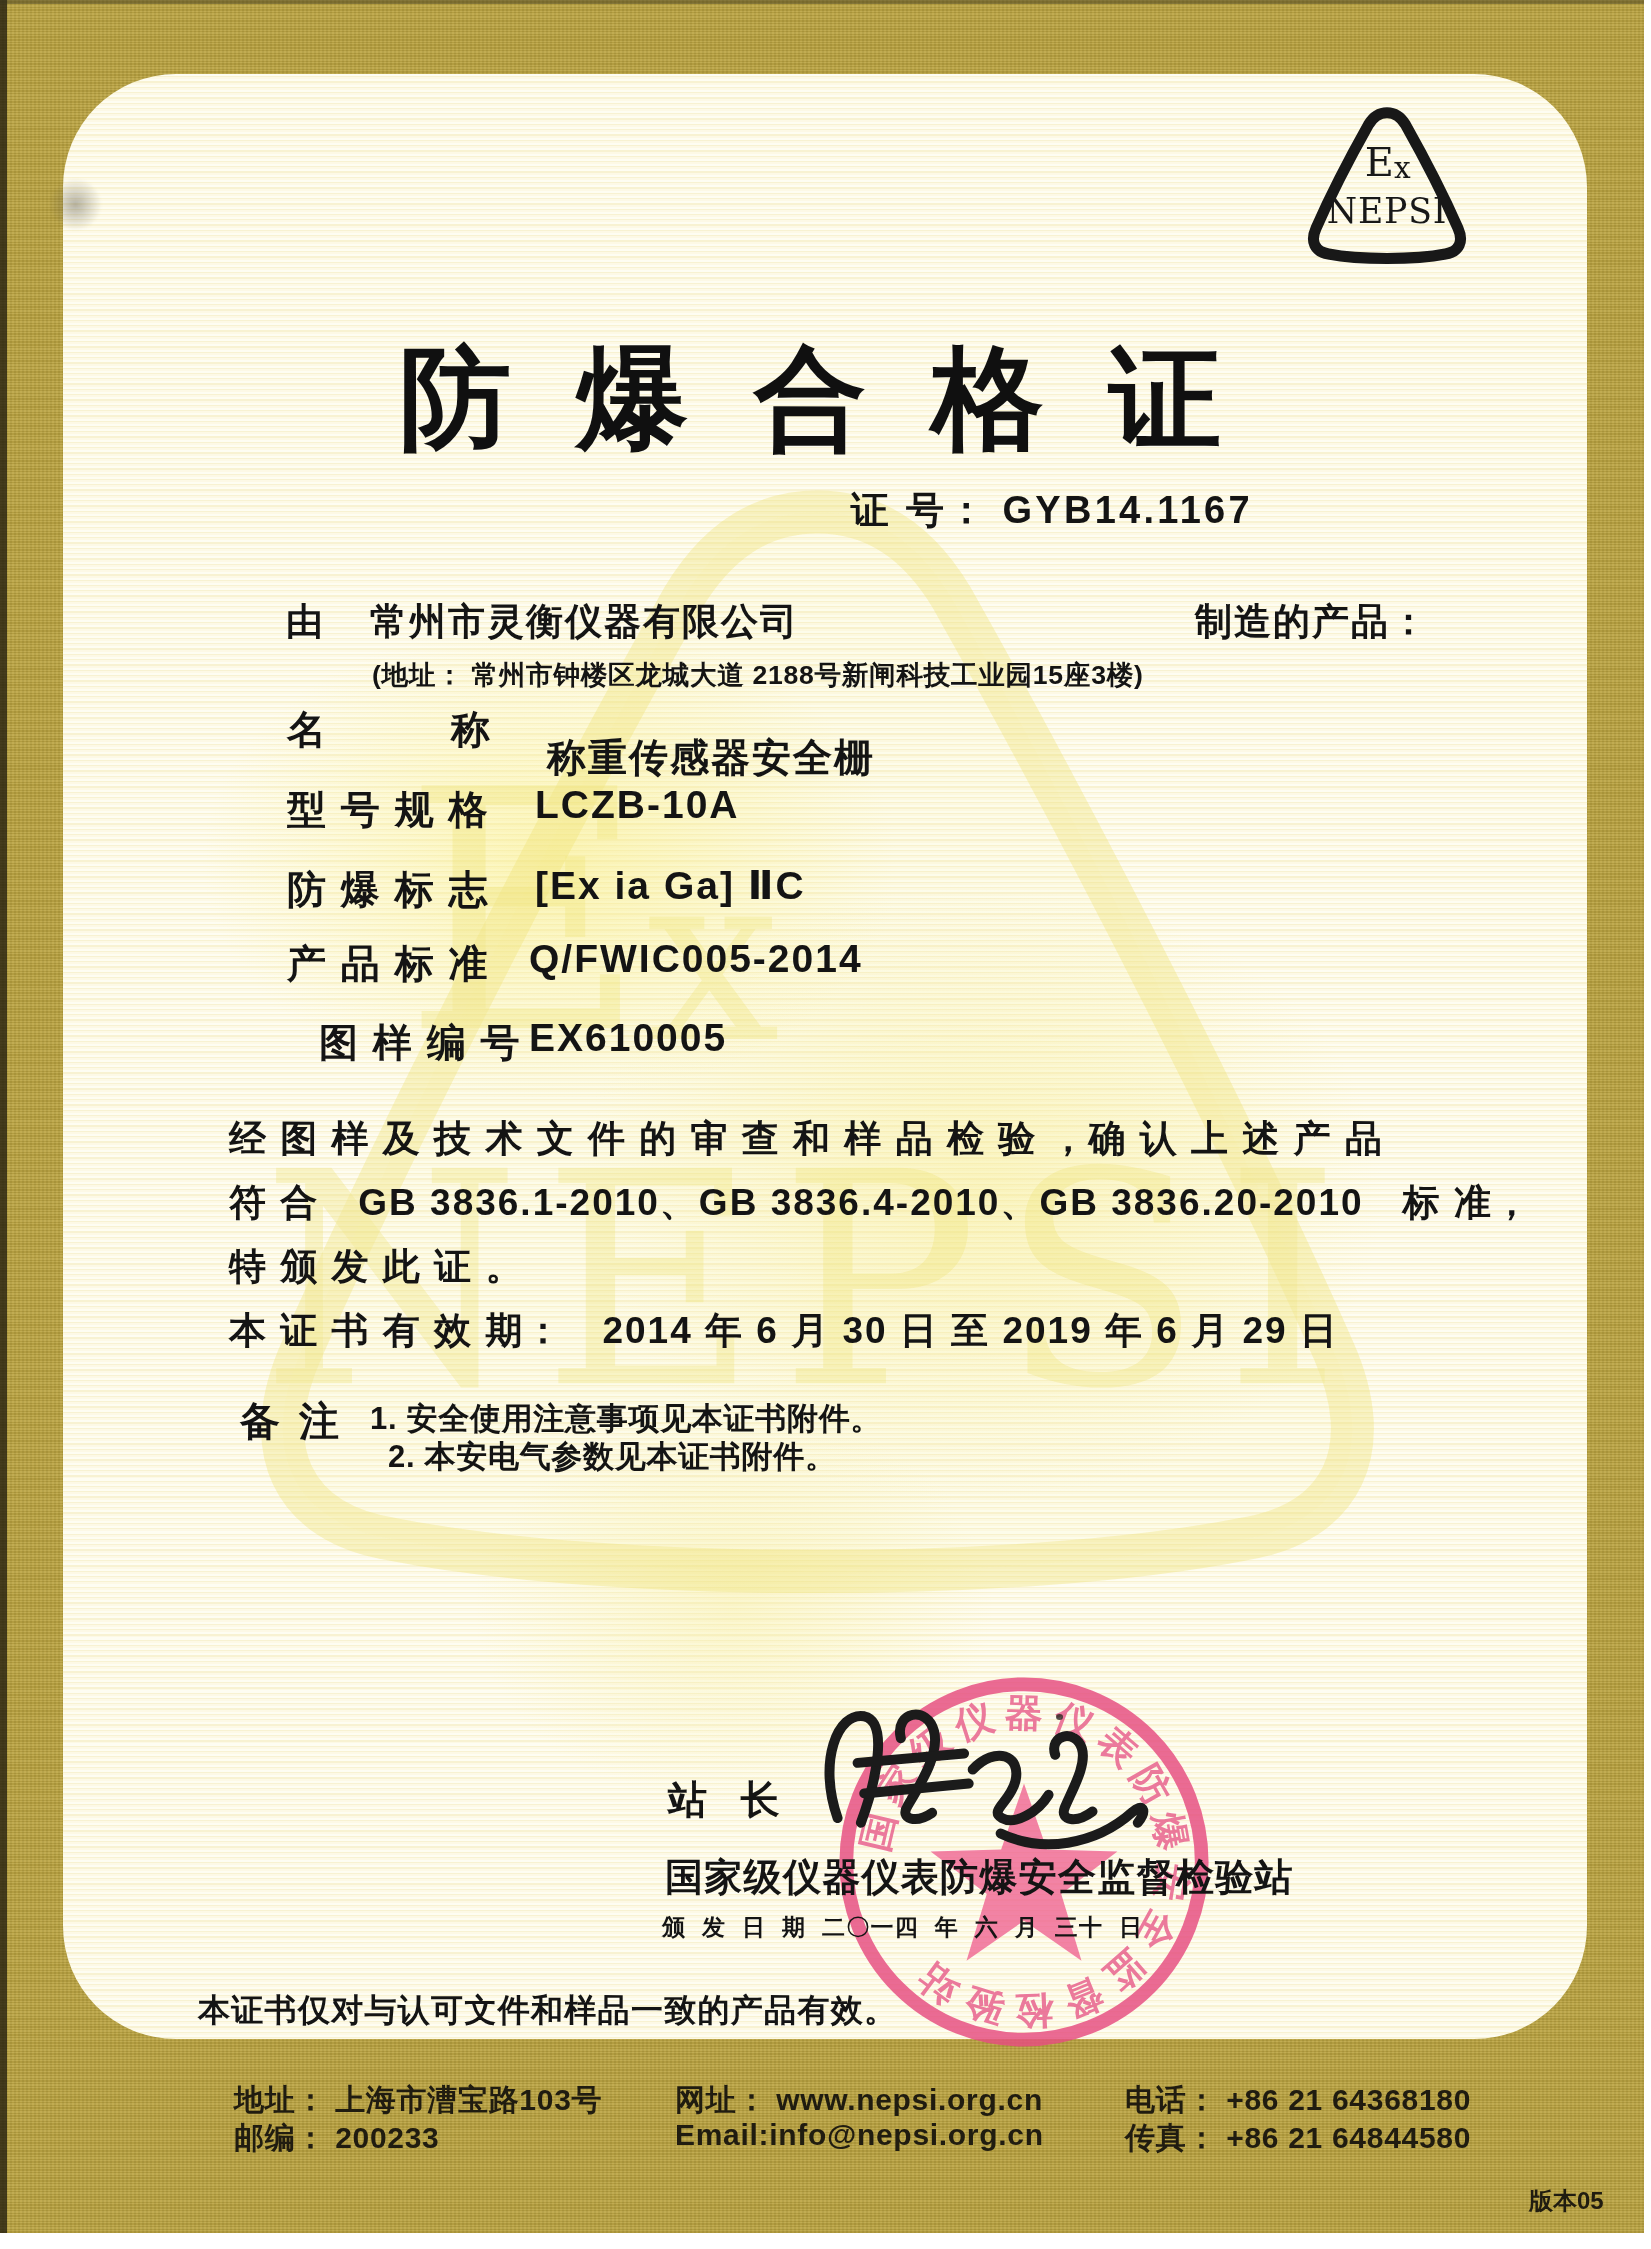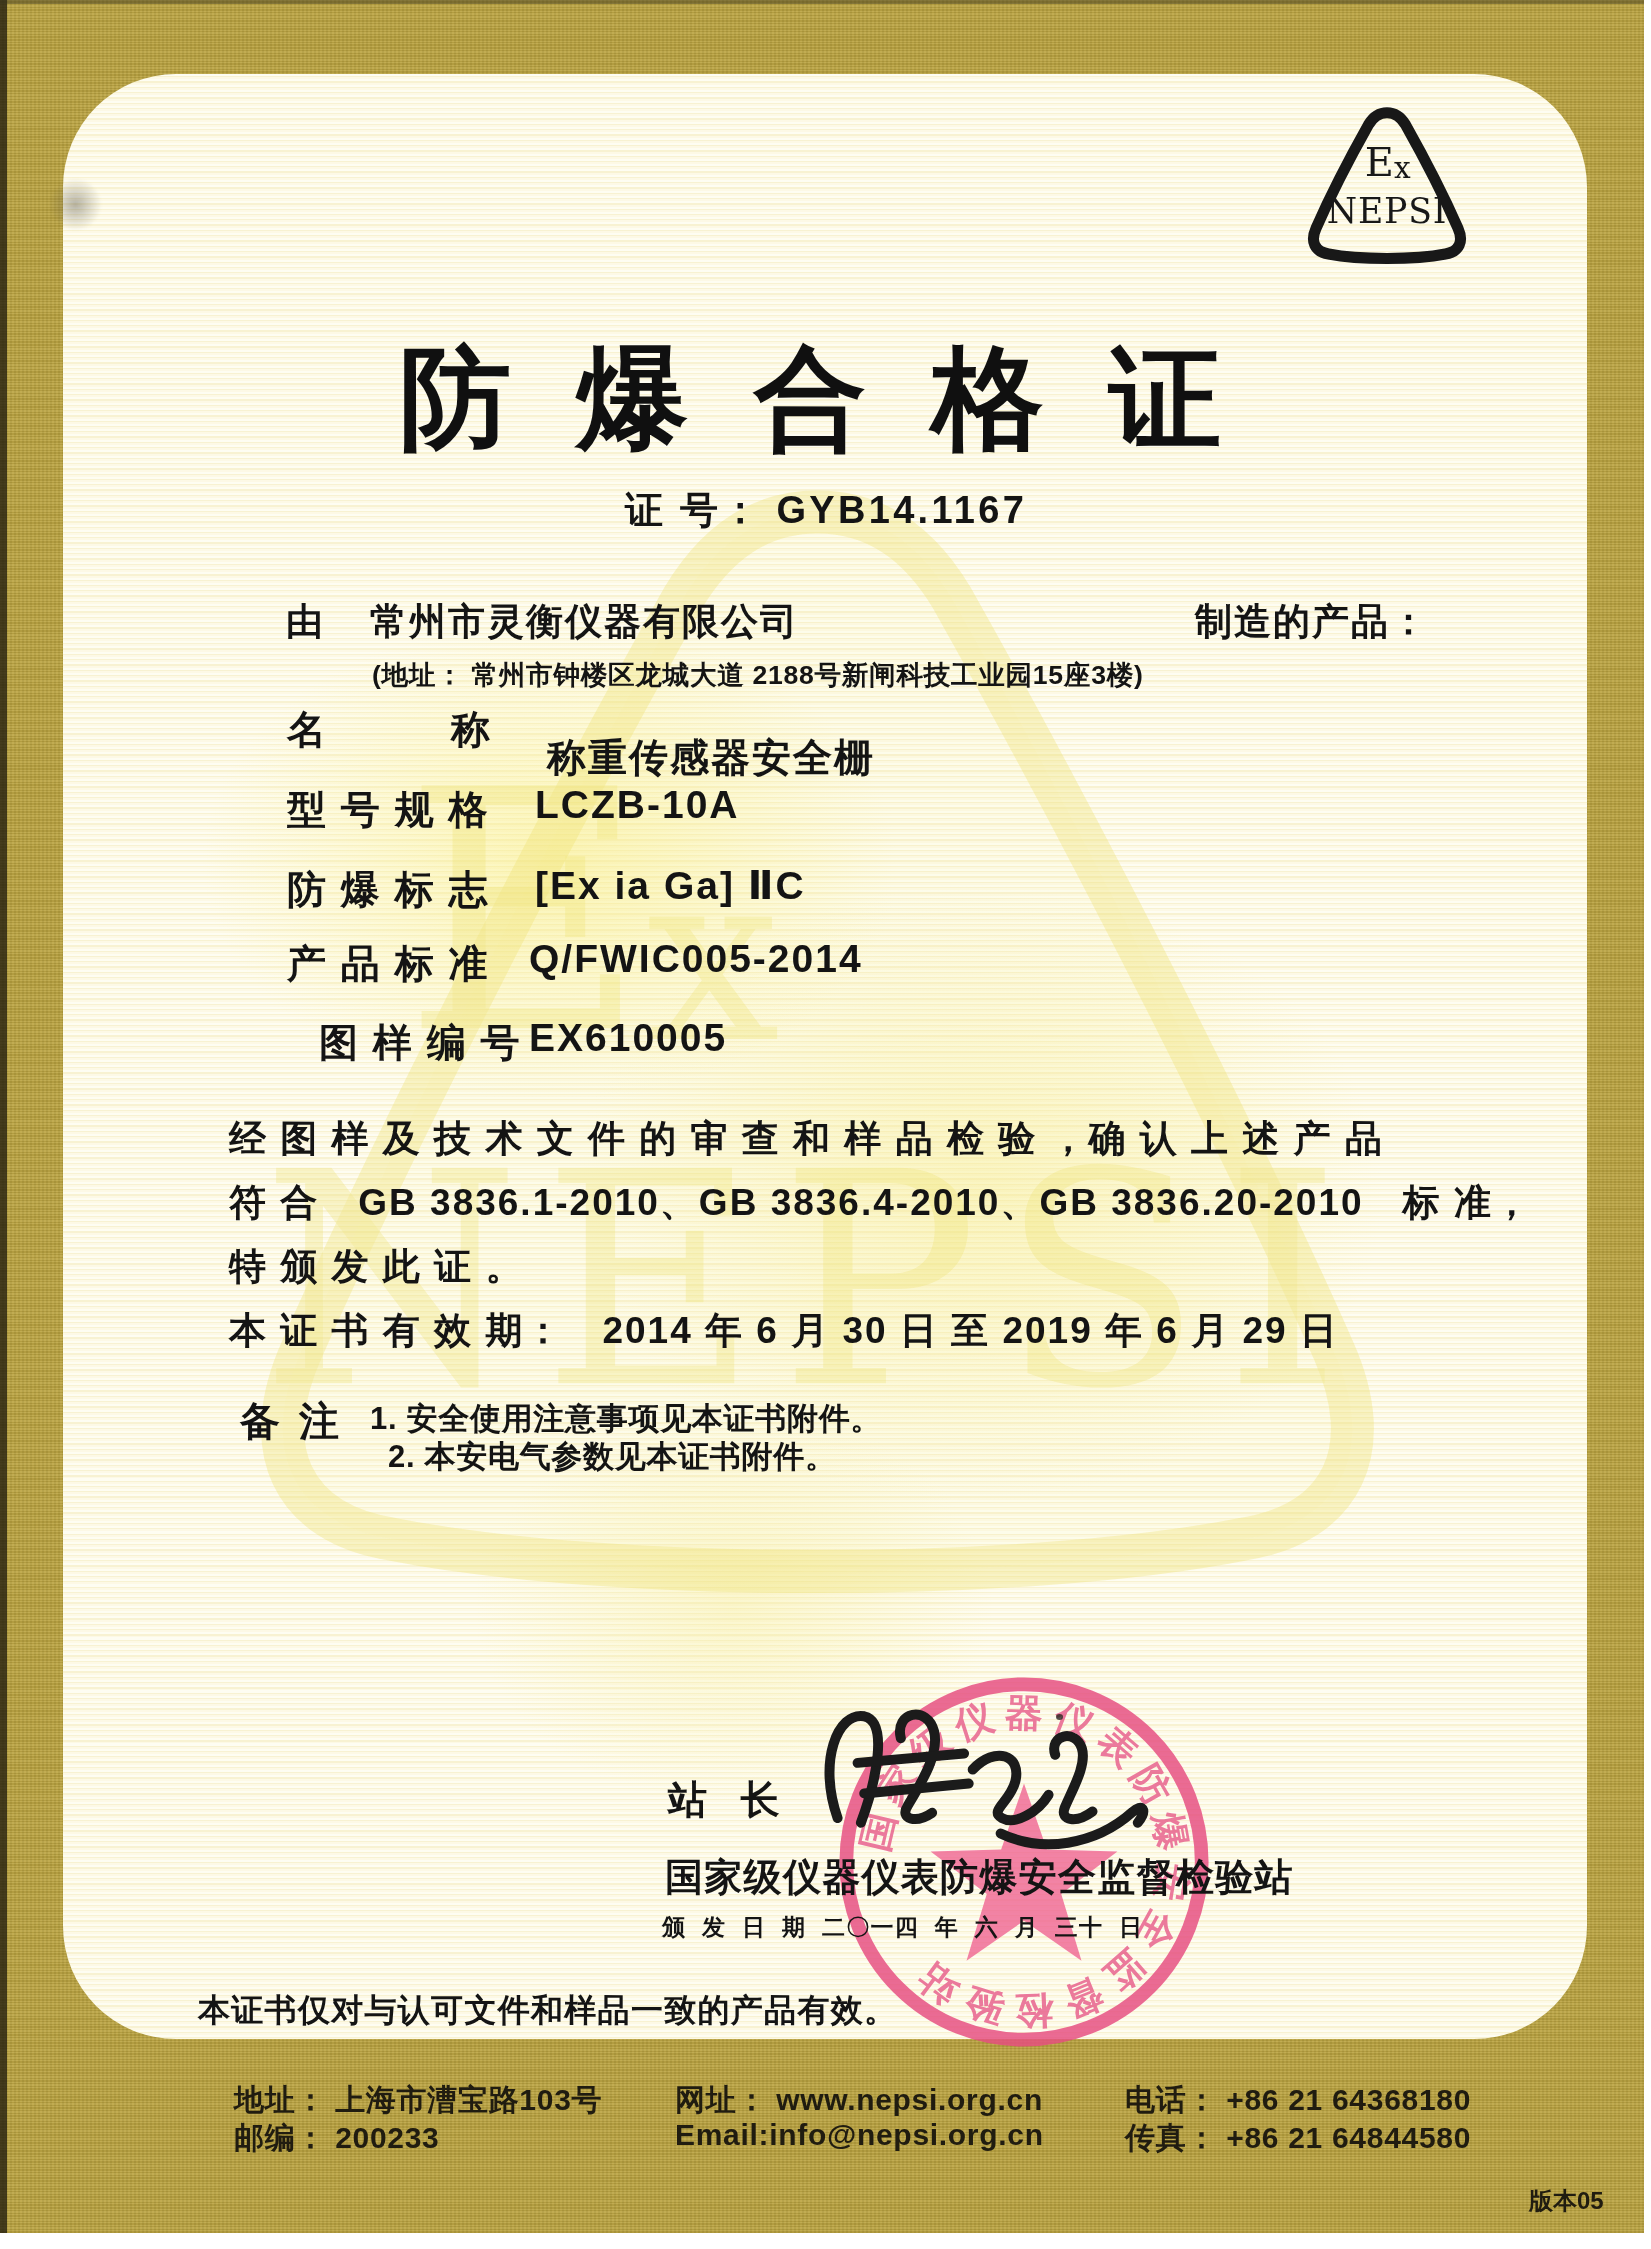--- a/index.html
+++ b/index.html
@@ -30,21 +30,21 @@
   .stain{
     left:47px;top:178px;width:57px;height:53px;border-radius:50%;
     background:radial-gradient(circle, rgba(95,90,75,.45), rgba(95,90,75,0) 68%);
     filter:blur(1.3px);
   }
   .speck{width:7.3px;height:6px;border-radius:50%;background:#2a2620;opacity:.8;}
   .title{
     left:399px;top:324px;width:854px;
     font-size:112px;font-weight:900;letter-spacing:2.7px;word-spacing:29px;color:#101010;
   }
-  .certno{left:399px;top:485px;width:854px;text-align:center;font-size:38px;font-weight:700;letter-spacing:3.3px;}
+  .certno{left:399px;top:485px;width:854px;text-align:right;font-size:38px;font-weight:700;letter-spacing:3.3px;}
   .t56{font-size:37px;font-weight:700;letter-spacing:2px;}
   .t58{font-size:39px;font-weight:700;letter-spacing:2px;}
   .addr{font-size:26.6px;font-weight:700;letter-spacing:0.7px;}
   .note{font-size:31px;font-weight:700;letter-spacing:0.7px;}
   .foot{font-size:30px;font-weight:700;color:#201c10;letter-spacing:0.7px;}
   .ver{font-size:24px;font-weight:700;color:#201c10;}
   .wm{left:166px;top:426px;width:1303px;height:1237px;opacity:.62;pointer-events:none;}
   .stamp{left:828px;top:1666px;width:392px;height:392px;opacity:.9;}
   .sig{left:801px;top:1675px;width:386px;height:193px;}
   .z1{z-index:1;} .z2{z-index:2;} .z3{z-index:3;} .z4{z-index:4;}

